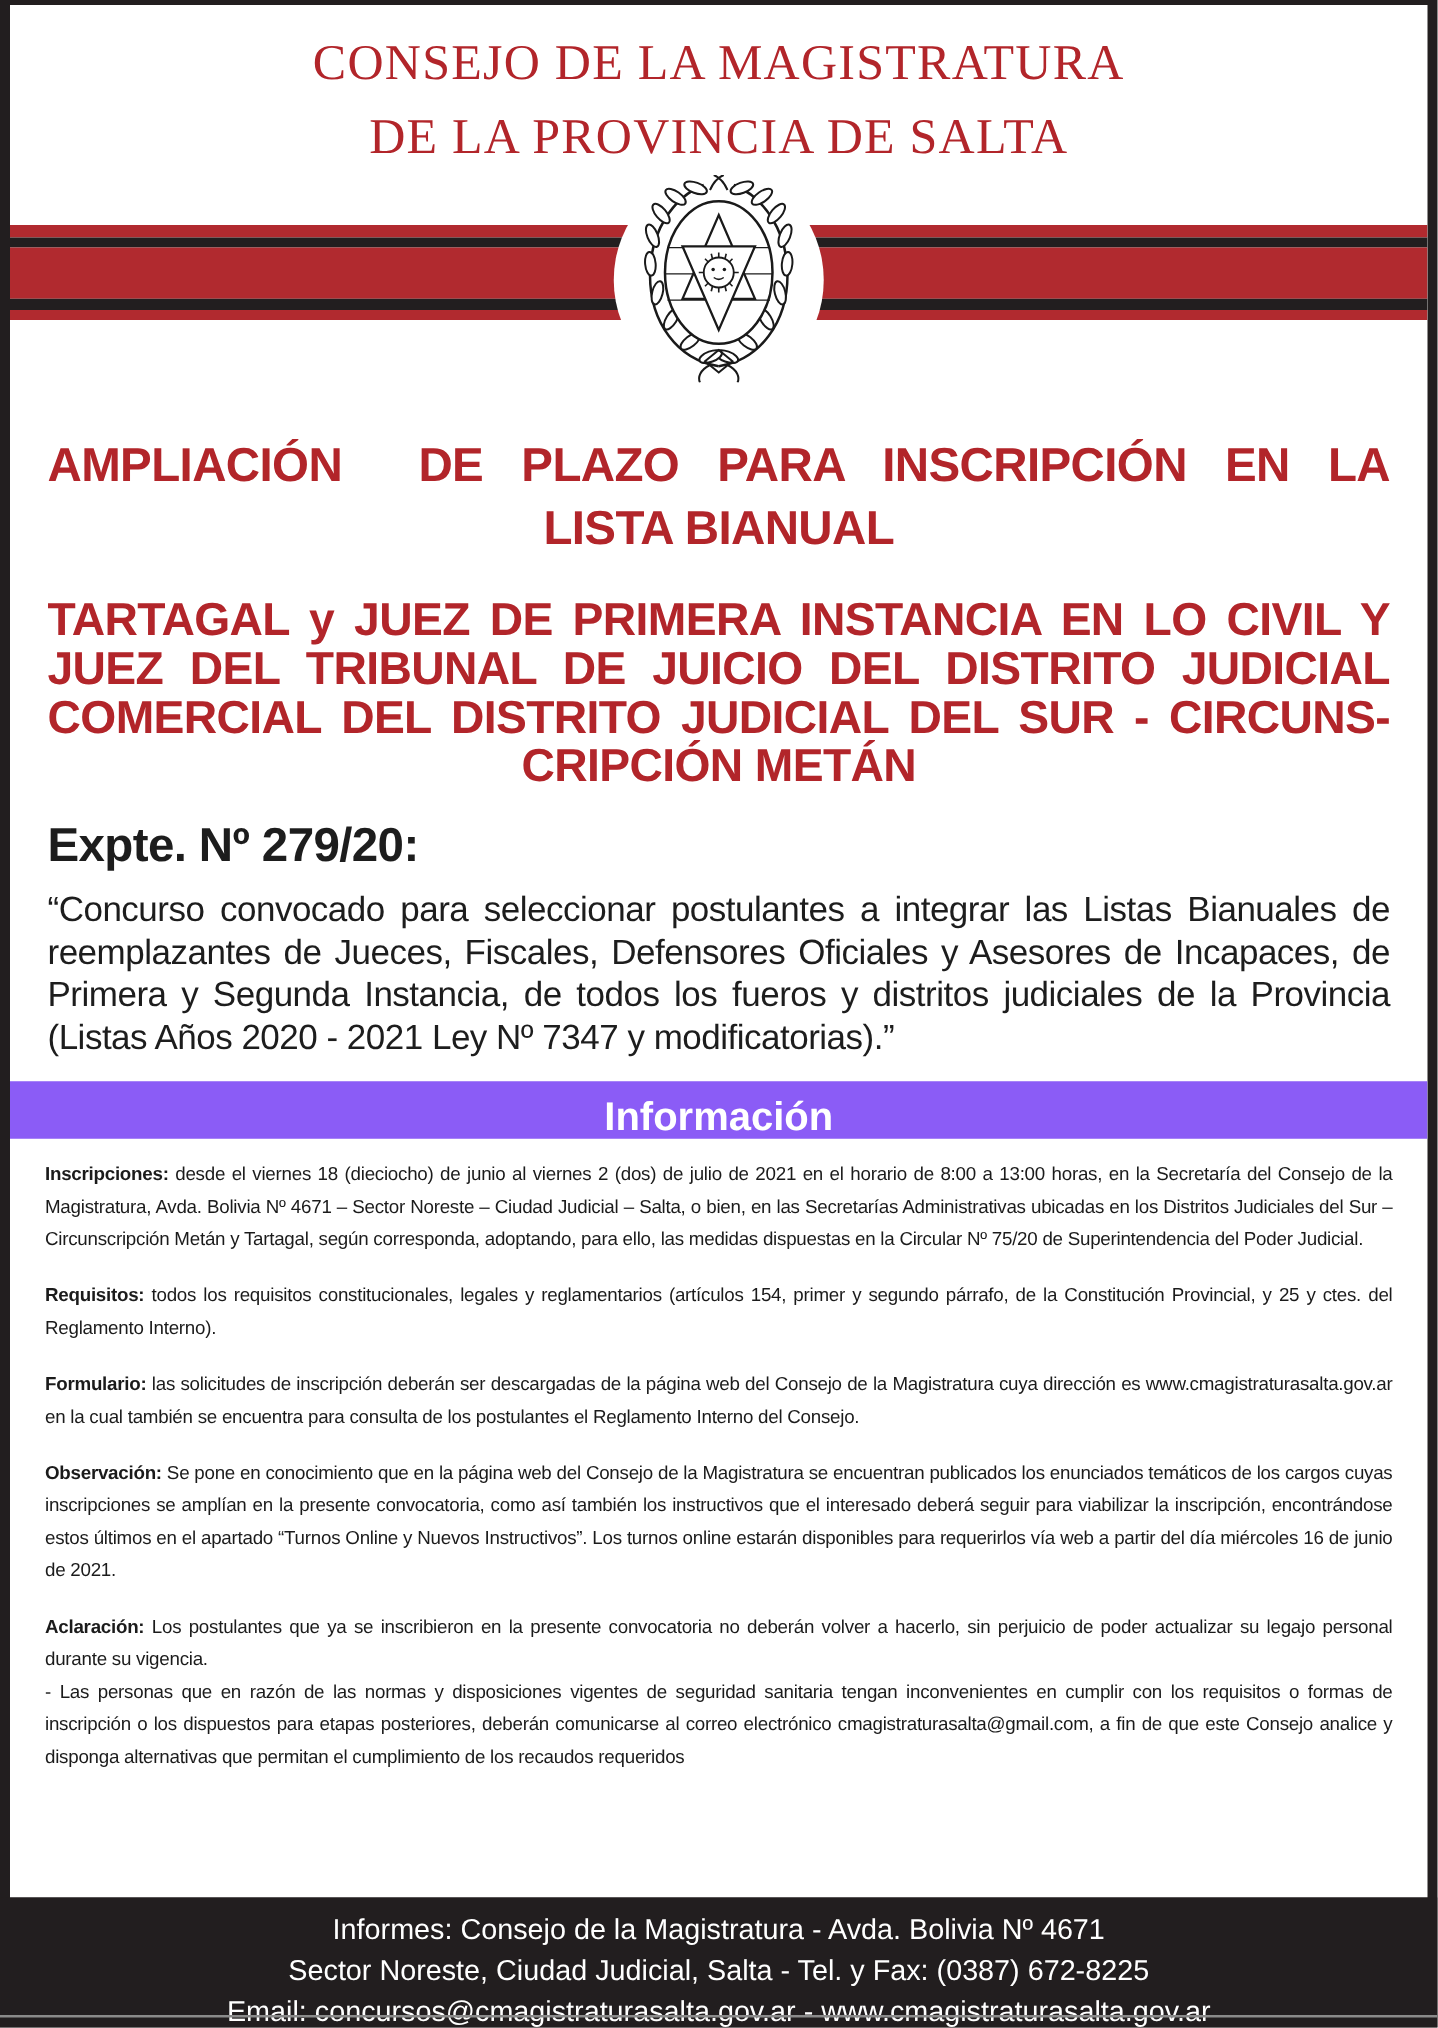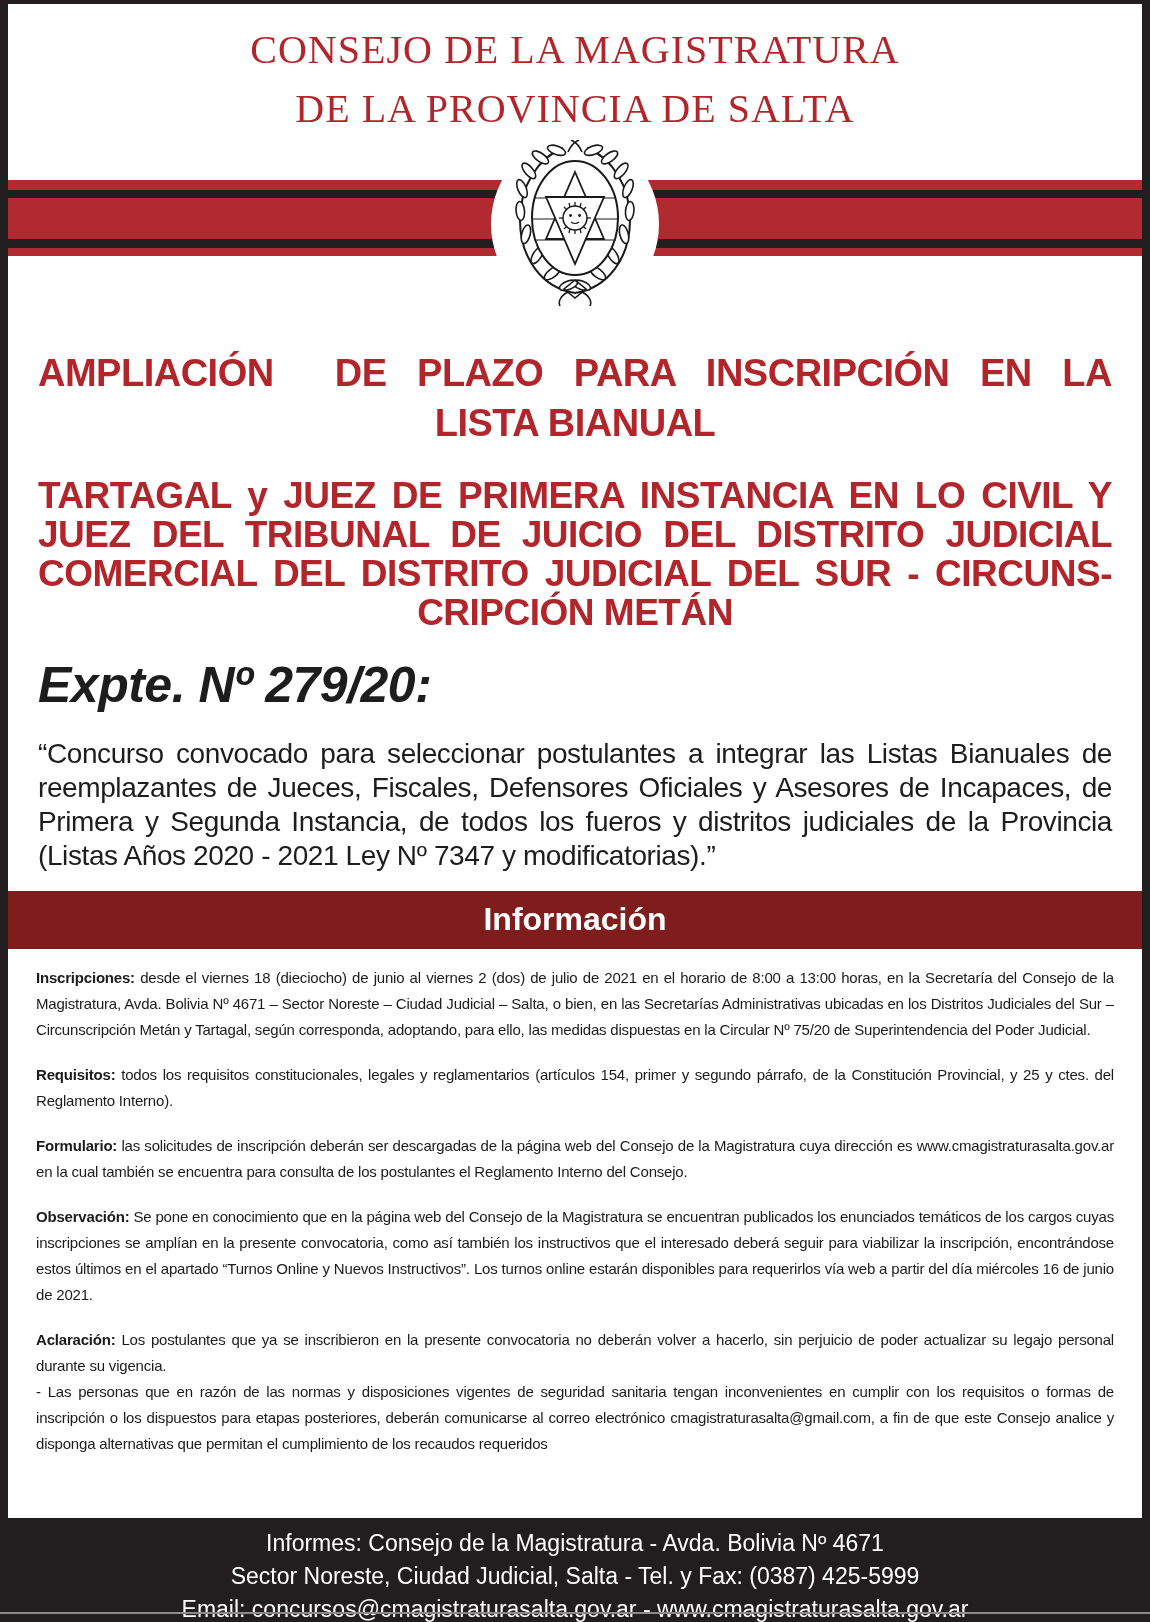--- a/index.html
+++ b/index.html
@@ -42,31 +42,31 @@
   
   .hl-block { margin:12px 30px 0 30px; color:#b2252a; font-weight:bold; }
   .hl1 { font-size:38px; line-height:50px; letter-spacing:-0.5px;margin-top:44px; }
   .hl2 { margin-top:28px; font-size:37px; line-height:39px; letter-spacing:-0.5px; }
   .hl-line.just { text-align:justify; text-align-last:justify; white-space:pre-wrap; }
   .hl-line.last { text-align:center; }
 
   
   .expte {
     margin:24px 30px 0 30px; color:#1d1d1d;
-    font-size:50px; font-weight:bold; letter-spacing:-0.5px;font-style:italic;
+    font-size:38px; font-weight:bold; letter-spacing:-0.5px;
   }
   .quote {
-    margin:23px 30px 0 30px; color:#1d1d1d;
+    margin:12px 30px 0 30px; color:#1d1d1d;
     font-size:28px; line-height:34px; letter-spacing:-0.4px;
     text-align:justify;
   }
 
   
   .info-banner {
-    margin-top:18px; height:58px; background:#7f1d1d;
+    margin-top:18px; height:46px; background:#8b5cf6;
     color:#ffffff; font-size:32px; font-weight:bold;
     text-align:center; line-height:56px;
   }
 
   
   .body-text { margin:16px 28px 0 28px; color:#1b1b1b; }
   .body-text p {
     font-size:15px; line-height:26px; text-align:justify;
     letter-spacing:-0.2px; margin-bottom:19px;
   }
@@ -192,17 +192,17 @@
       <p><span class="lbl">Requisitos:</span><span> todos los requisitos constitucionales, legales y reglamentarios (artículos 154, primer y segundo párrafo, de la Constitución Provincial, y 25 y ctes. del Reglamento Interno).</span></p>
       <p><span class="lbl">Formulario:</span><span> las solicitudes de inscripción deberán ser descargadas de la página web del Consejo de la Magistratura cuya dirección es www.cmagistraturasalta.gov.ar en la cual también se encuentra para consulta de los postulantes el Reglamento Interno del Consejo.</span></p>
       <p><span class="lbl">Observación:</span><span> Se pone en conocimiento que en la página web del Consejo de la Magistratura se encuentran publicados los enunciados temáticos de los cargos cuyas inscripciones se amplían en la presente convocatoria, como así también los instructivos que el interesado deberá seguir para viabilizar la inscripción, encontrándose estos últimos en el apartado “Turnos Online y Nuevos Instructivos”. Los turnos online estarán disponibles para requerirlos vía web a partir del día miércoles 16 de junio de 2021.</span></p>
       <p style="margin-bottom:0"><span class="lbl">Aclaración:</span><span> Los postulantes que ya se inscribieron en la presente convocatoria no deberán volver a hacerlo, sin perjuicio de poder actualizar su legajo personal durante su vigencia.</span><br>
       <span>- Las personas que en razón de las normas y disposiciones vigentes de seguridad sanitaria tengan inconvenientes en cumplir con los requisitos o formas de inscripción o los dispuestos para etapas posteriores, deberán comunicarse al correo electrónico cmagistraturasalta@gmail.com, a fin de que este Consejo analice y disponga alternativas que permitan el cumplimiento de los recaudos requeridos</span></p>
     </div>
   </div>
 
   <div class="footer">
     <div class="f-line">Informes: Consejo de la Magistratura - Avda. Bolivia Nº 4671</div>
-    <div class="f-line">Sector Noreste, Ciudad Judicial, Salta - Tel. y Fax: (0387) 425-5999</div>
+    <div class="f-line">Sector Noreste, Ciudad Judicial, Salta - Tel. y Fax: (0387) 672-8225</div>
     <div class="f-line">Email: concursos@cmagistraturasalta.gov.ar - www.cmagistraturasalta.gov.ar</div>
     <div class="rule"></div>
   </div>
 </div>
 
 </body></html>

